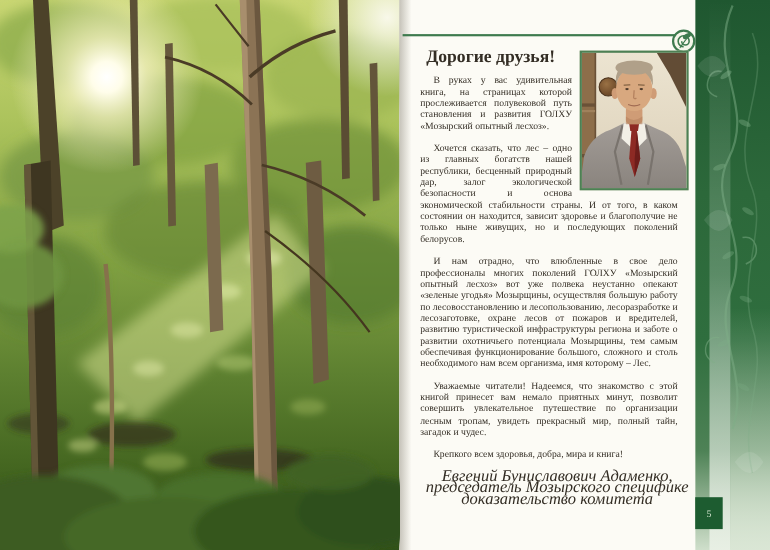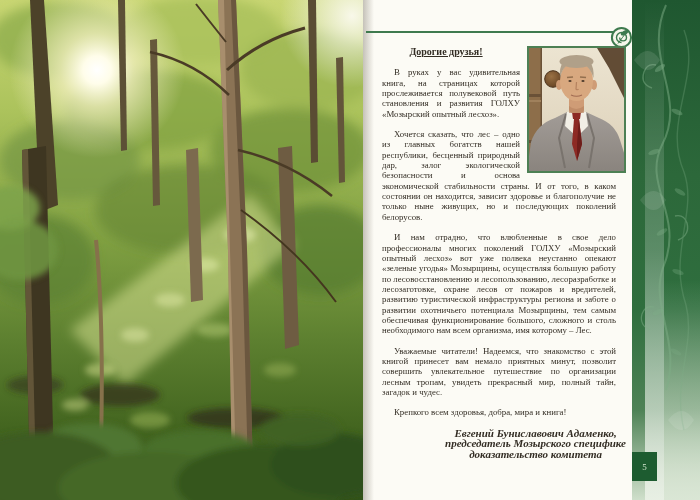--- a/index.html
+++ b/index.html
@@ -12,26 +12,26 @@
   .rule{position:absolute;left:366px;top:31px;width:248px;height:2px;background:#3e7a4e;}
   .logo{position:absolute;left:610px;top:26px;width:23px;height:23px;}
   .strip{position:absolute;left:632px;top:0;width:68px;height:500px;}
   .strip svg{display:block;width:100%;height:100%;}
   .pagebox{position:absolute;left:632px;top:452px;width:25px;height:29px;background:#1d5c30;
     color:#cfe3cb;font-size:9px;display:flex;align-items:center;justify-content:center;
     font-family:"Liberation Serif",serif;}
   .content{position:absolute;left:372px;top:44px;width:254px;color:#332d24;
     font-size:8.8px;line-height:10.35px;text-align:justify;}
   .content p{margin:10px;text-indent:12px;}
-  .title{text-align:center;font-weight:bold;font-size:10px;margin:3px 0 7px 0;text-indent:0;text-decoration:underline;}
+  .title{text-align:center;font-weight:bold;font-size:16px;margin:3px 0 7px 0;text-indent:0;}
   .portrait-wrap{float:right;width:95px;height:123px;border:2px solid #4d8054;
     margin:2px 0 5px 7px;background:#e9e1cd;overflow:hidden;}
   .portrait-wrap svg{display:block;width:100%;height:100%;}
   .signature{margin:7px 0 0 auto;width:max-content;text-align:center;
-    font-weight:bold;font-style:italic;font-size:11px;line-height:10.6px;}
+    font-weight:normal;font-style:italic;font-size:15px;line-height:10.6px;}
 </style>
 </head>
 <body>
 
 <div class="spread">
 
   <div class="photo">
     <svg viewBox="0 0 363 500" preserveAspectRatio="none">
       <defs>
         <linearGradient id="sky" x1="0" y1="0" x2="0" y2="1">

